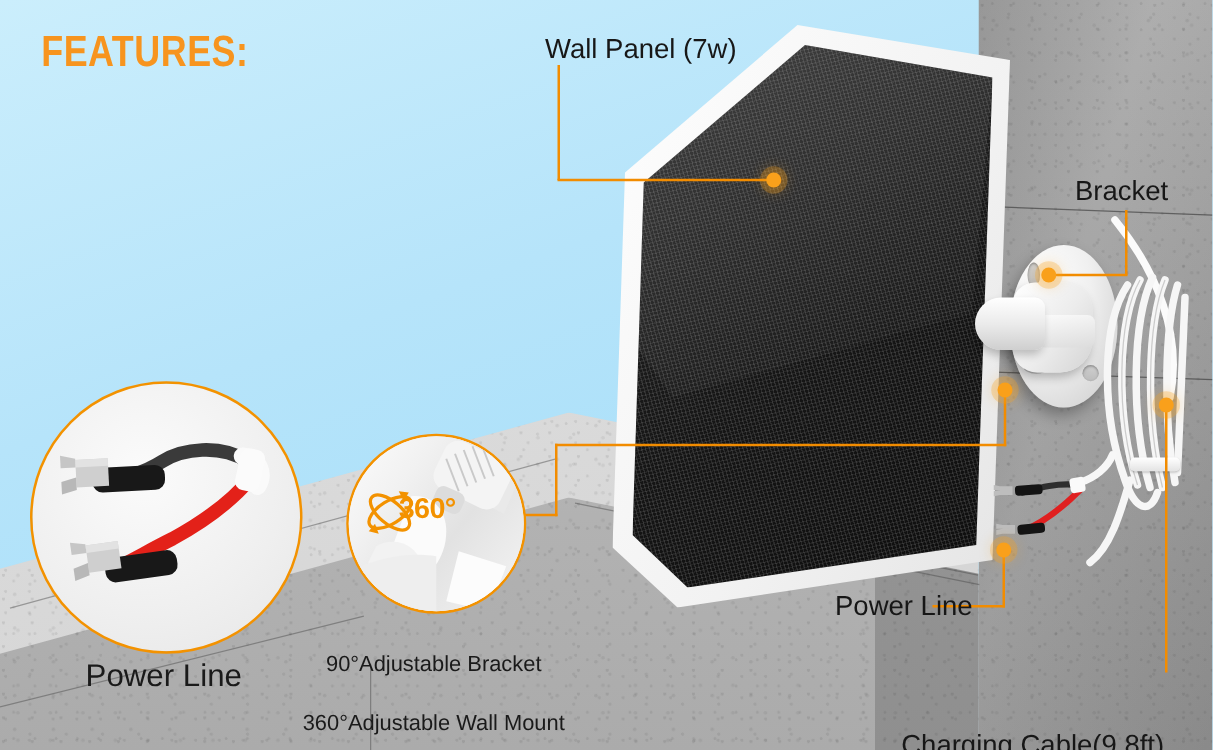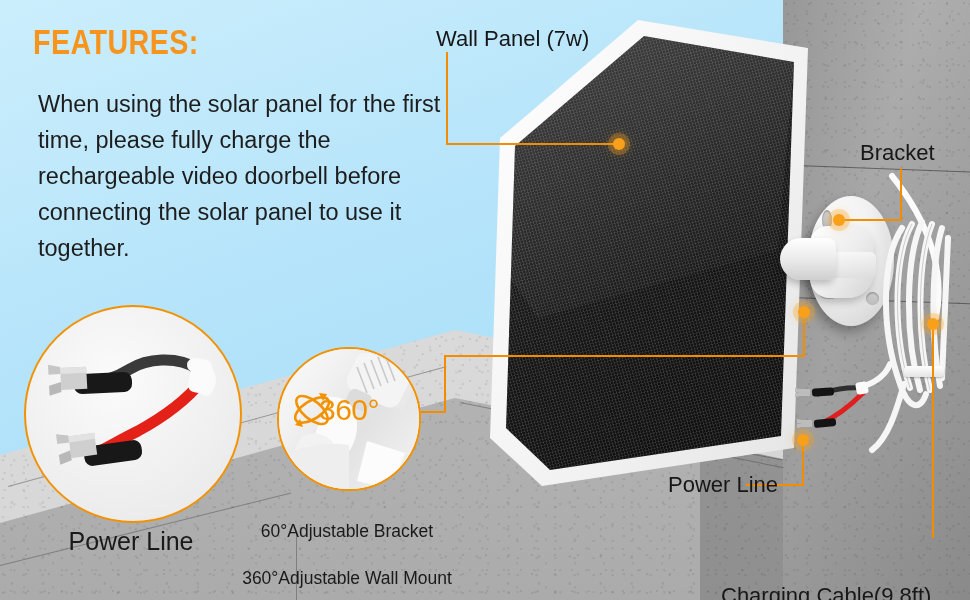--- a/index.html
+++ b/index.html
@@ -141,21 +141,21 @@
   }
   .inset-powerline{left:24px;top:305px;width:214px;height:214px;
     background:radial-gradient(circle at 42% 34%, #fbfbfb 0%, #efefef 60%, #e6e6e6 100%);}
   .inset-360{left:277px;top:347px;width:140px;height:140px;}
   .inset-360 .photo{
     position:absolute;inset:-4px;
     background:linear-gradient(128deg,#fdfdfd 0%,#f1f1f1 30%,#e2e2e2 58%,#f6f6f6 100%);
   }
   .icon360{position:absolute;left:10px;top:38px;width:86px;height:46px;color:#F39200;}
   .icon360 .num{
-    position:absolute;left:30px;top:6px;font-size:30px;font-weight:400;color:#F39200;letter-spacing:-.5px;
+    position:absolute;left:30px;top:6px;font-size:23px;font-weight:700;color:#F39200;letter-spacing:-.5px;
   }
   .caption{
     position:absolute;font-size:25px;color:#1a1a1a;text-align:center;white-space:nowrap;
   }
   .caption.small{font-size:17.5px;line-height:23px;}
   .pl-svg{position:absolute;left:0;top:0;}
 </style>
 </head>
 <body>
 
@@ -251,21 +251,20 @@
 
   <div class="lead h" style="left:746px;top:484px;width:58px;"></div>
   <div class="lead v" style="left:802px;top:440px;height:46px;"></div>
   <div class="dot" style="left:797px;top:434px;"></div>
 
   <div class="lead v" style="left:932px;top:322px;height:216px;"></div>
   <div class="dot" style="left:927px;top:318px;"></div>
 
   <div class="features-title">FEATURES:</div>
 
-  <div class="features-body">When using the solar panel for the first time, please fully charge the rechargeable video doorbell before connecting the solar panel to use it together.</div>
 
   <div class="label" style="left:436px;top:26px;">Wall Panel (7w)</div>
 
   <div class="label" style="left:860px;top:140px;">Bracket</div>
 
   <div class="label" style="left:668px;top:472px;">Power Line</div>
 
   <div class="label" style="left:721px;top:543px;margin-top:40px;">Charging Cable(9.8ft)</div>
 
   <div class="inset inset-powerline">
@@ -325,16 +324,16 @@
       <svg width="46" height="46" viewBox="0 0 46 46" style="position:absolute;left:0;top:0;">
         <ellipse cx="23" cy="23" rx="19" ry="9" fill="none" stroke="#F39200" stroke-width="2.6" transform="rotate(-32 23 23)"></ellipse>
         <ellipse cx="23" cy="23" rx="19" ry="9" fill="none" stroke="#F39200" stroke-width="2.6" transform="rotate(40 23 23)"></ellipse>
         <path d="M30 6 l8 1 l-4 7 z" fill="#F39200"></path>
         <path d="M14 40 l-8 -2 l5 -6 z" fill="#F39200"></path>
       </svg>
       <span class="num">360°</span>
     </div>
   </div>
 
-  <div class="caption small" style="left:237px;top:520px;width:220px;">60°Adjustable Bracket</div>
+  <div class="caption small" style="left:237px;top:520px;width:220px;">90°Adjustable Bracket</div>
   <div class="caption small" style="left:237px;top:543px;width:220px;margin-top:24px;">360°Adjustable Wall Mount</div>
 
 </div>
 
 </body></html>

